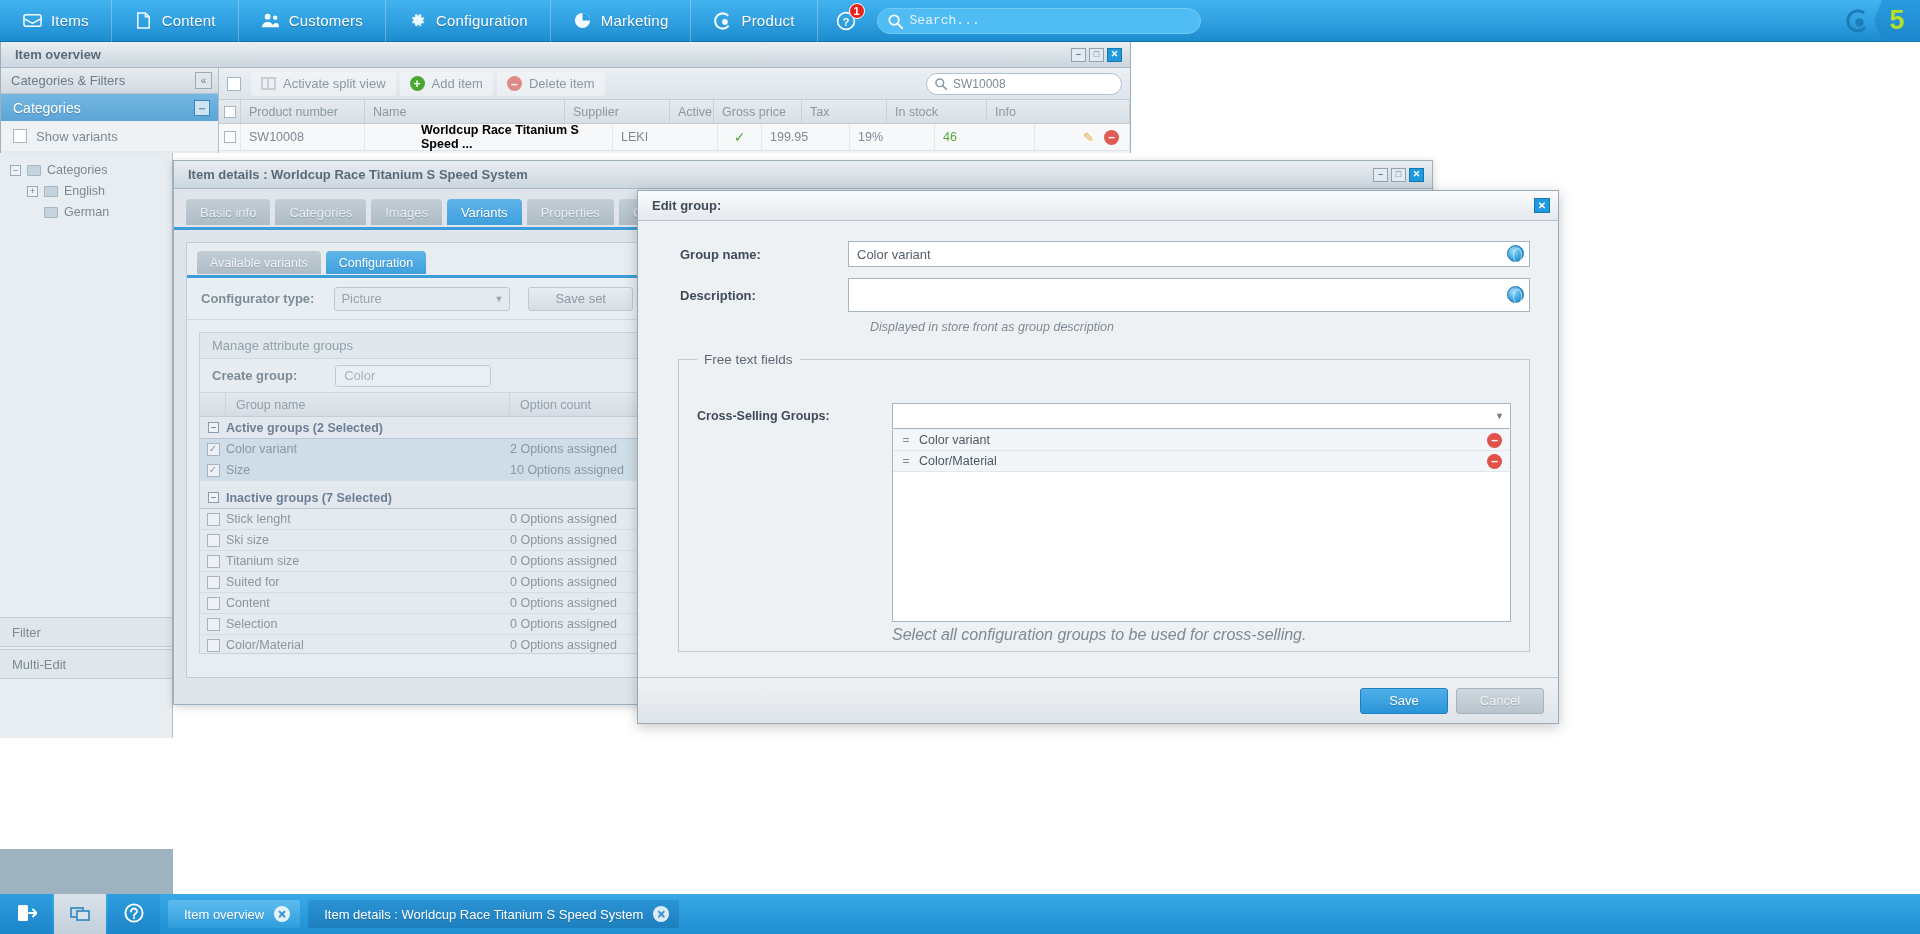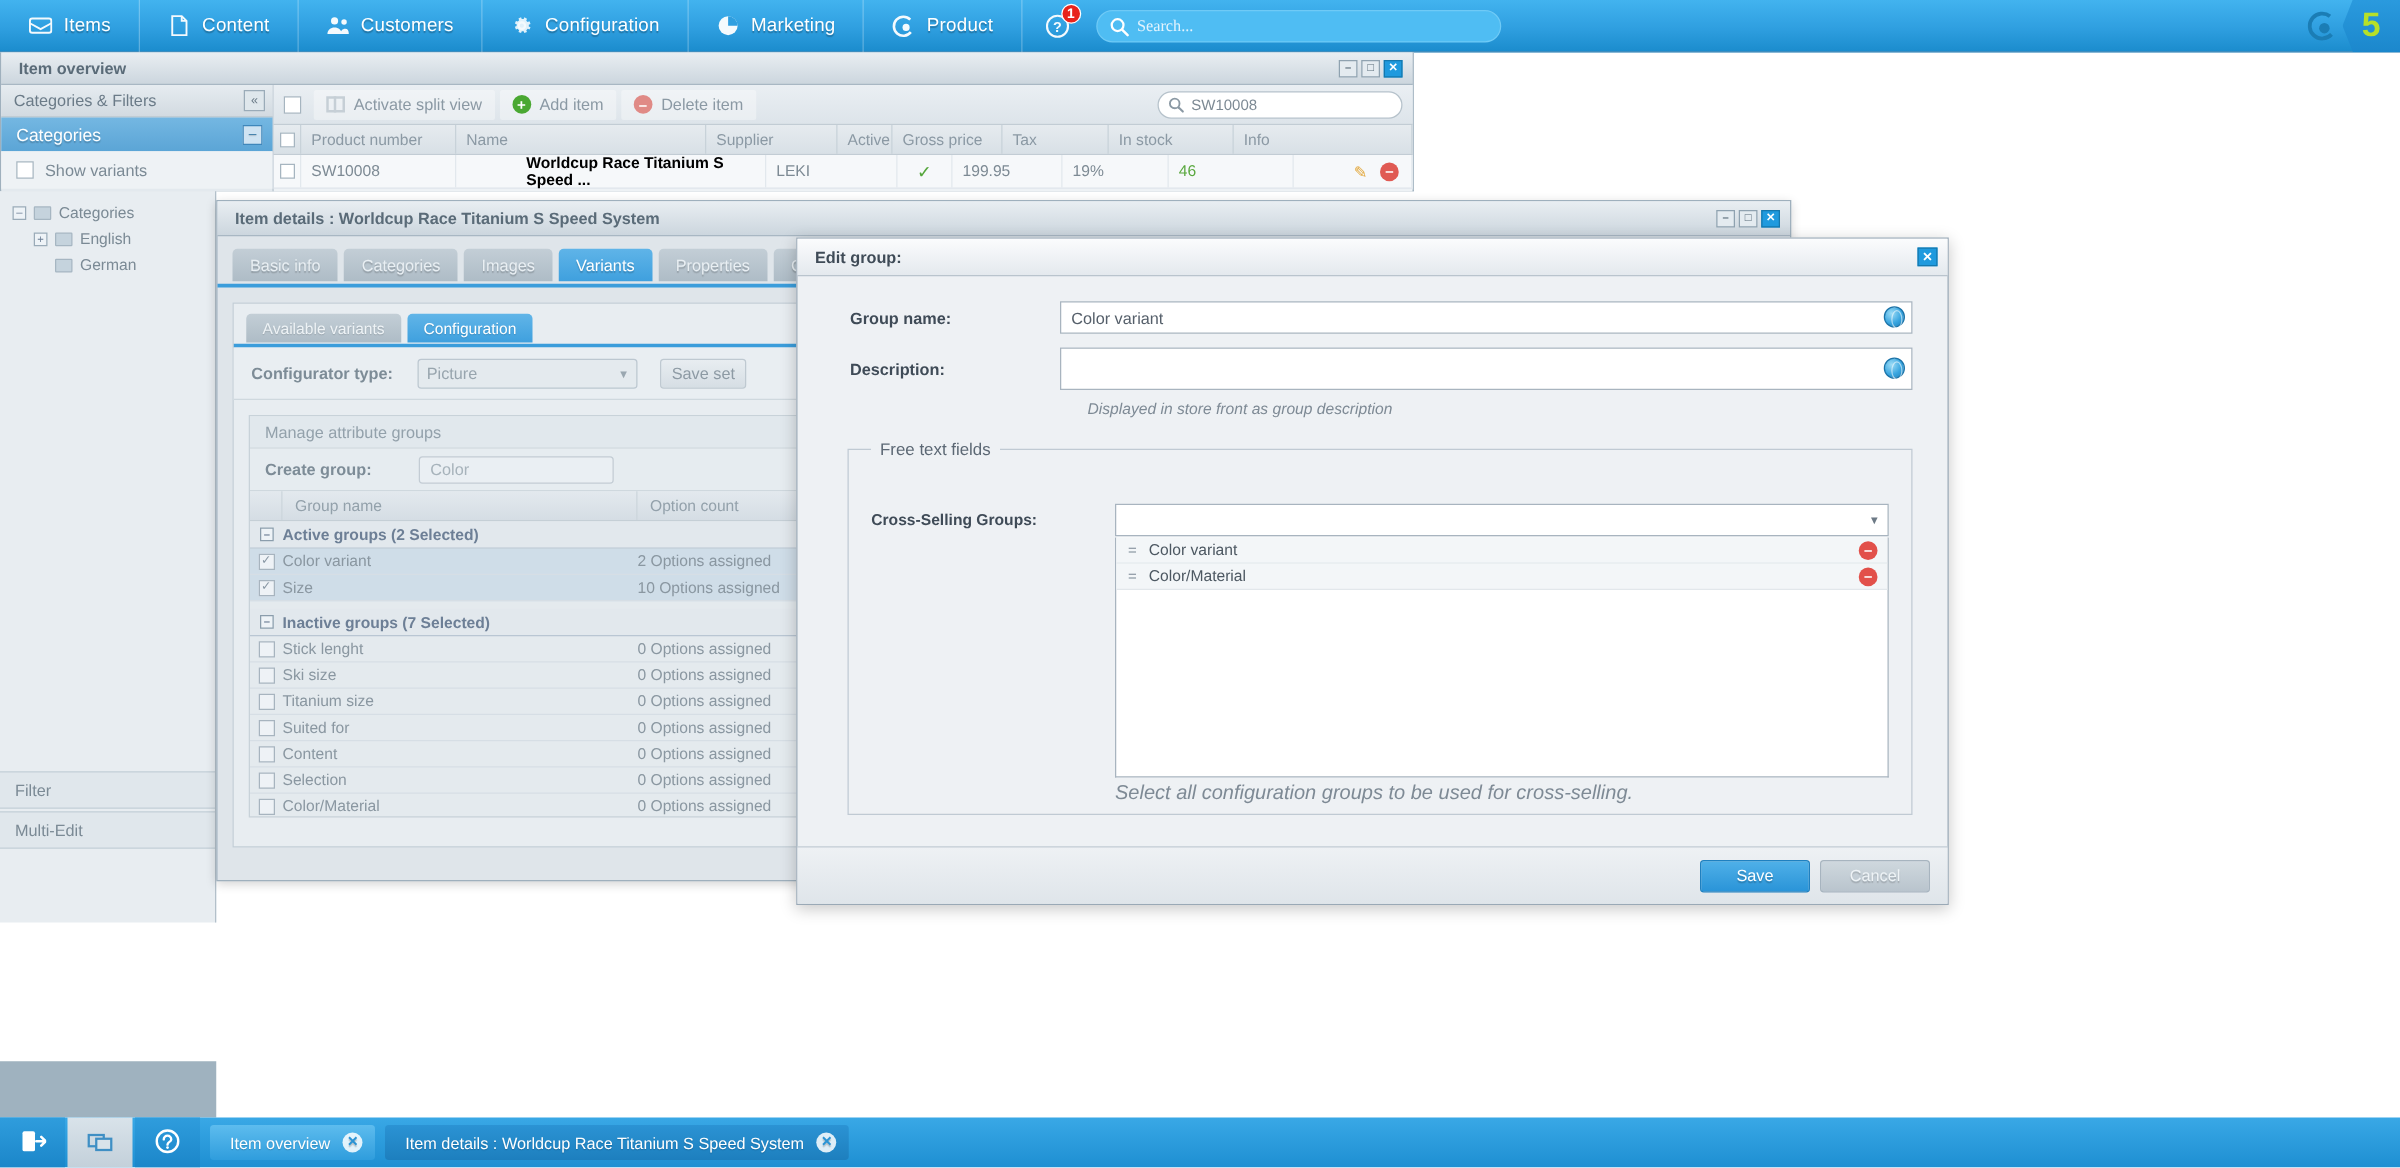--- a/index.html
+++ b/index.html
@@ -42,21 +42,21 @@
   .searchbox {
     position: relative; width: 324px; height: 26px;
     background: #4fbdf3; border: 1px solid #6fcaf6;
     border-radius: 13px; display: flex; align-items: center;
     padding-left: 30px; margin-left: 6px;
   }
   .searchbox .s-ico { position: absolute; left: 9px; top: 4px; }
   .searchbox input {
     background: transparent; border: 0; outline: none;
     color: #fff; font-size: 13px; width: 280px;
-    font-family: Liberation Serif, serif;
+    font-family: Liberation Mono, monospace;
   }
   .searchbox input::placeholder { color: #e3f3fd; }
   .brand { margin-left: auto; display: flex; align-items: center; height: 42px; }
   .sw-mark { width: 26px; height: 26px; margin-right: 4px; }
   .sw-five {
     width: 46px; height: 42px;
     background: linear-gradient(to bottom, #2a9ade, #1b87cc);
     color: #b6e028; font-size: 27px; font-weight: bold;
     display: flex; align-items: center; justify-content: center;
     clip-path: polygon(18% 0, 100% 0, 100% 100%, 18% 100%, 0 50%);
@@ -180,21 +180,21 @@
     border-bottom: 1px solid #cfd8de; background:#e9eef2;
   }
   .lbl { font-weight: bold; color:#7d8c97; font-size: 13px; }
   .fakeselect {
     width: 176px; height: 24px; background:#e4eaee; border:1px solid #bcc7d0;
     border-radius:3px; display:flex; align-items:center; padding:0 6px;
     color:#98a5ae; font-size:13px; margin-left: 20px; position: relative;
   }
   .fakeselect .arrow { margin-left:auto; color:#9aa7b0; font-size:9px; }
   .btn-plain {
-    height: 24px; padding: 0 8px; display:flex; align-items:center;
+    height: 24px; padding: 0 26px; display:flex; align-items:center;
     background: linear-gradient(to bottom,#e8edf1,#d6dee4);
     border:1px solid #bfc9d1; border-radius:3px; color:#8d9aa4; font-size:13px;
     margin-left: 18px; cursor:pointer;
   }
 
   .mag-panel { margin: 12px; border: 1px solid #c8d2d9; background:#e4eaee; }
   .mag-hd { height: 26px; display:flex; align-items:center; padding-left:12px; color:#93a1ab; font-size:13px; background:#e1e8ed; border-bottom:1px solid #cfd8de;}
   .create-row { height: 34px; display:flex; align-items:center; padding-left:12px; border-bottom:1px solid #cfd8de; background:#e6ecf0; }
   .create-inp {
     width: 156px; height: 22px; margin-left: 38px; background:#eaeff3;

